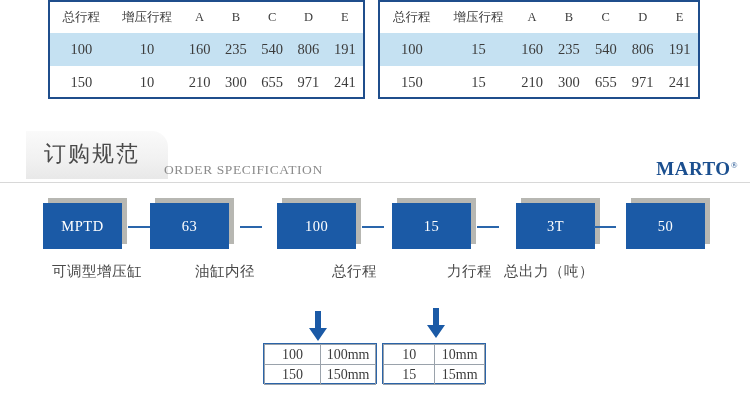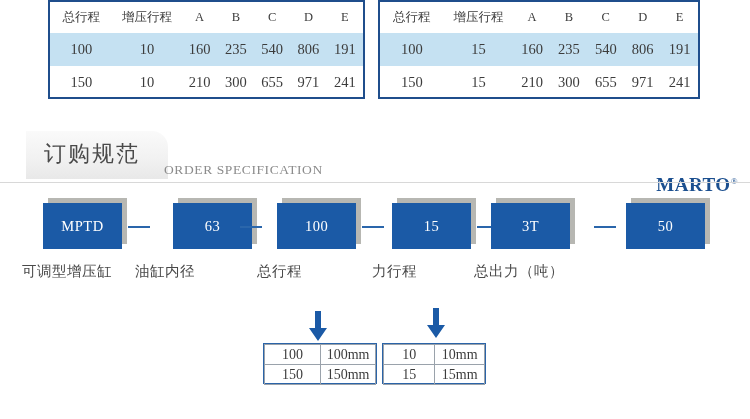--- a/index.html
+++ b/index.html
@@ -43,21 +43,20 @@
   }
   .title-en{
     position:absolute;left:164px;top:162px;
     font-size:13.5px;letter-spacing:0.6px;color:#8c8c8c;
     font-family:"Liberation Serif","DejaVu Serif",serif;
   }
   .brand{
     position:absolute;right:12px;top:158px;
     font-size:19px;font-weight:bold;color:#1b4f8f;letter-spacing:0.5px;
     font-family:"Liberation Serif","DejaVu Serif",serif;
-    margin-top:16px;
   }
   .brand sup{font-size:9px;font-weight:normal;vertical-align:super;}
   .header-rule{
     position:absolute;left:0;top:182px;width:750px;height:1px;
     background:#d8d8d8;
   }
 
   
   .flow{position:absolute;left:0;top:190px;width:750px;height:105px;}
   .node{position:absolute;top:13px;width:79px;height:46px;}
@@ -68,21 +67,21 @@
   .node .face{
     position:absolute;left:0;top:0;width:79px;height:46px;
     background:#1b5aa6;display:flex;align-items:center;justify-content:center;
     color:#ffffff;font-size:14.5px;letter-spacing:0.5px;
     font-family:"Liberation Serif","DejaVu Serif",serif;
   }
   .connector{
     position:absolute;top:36px;width:22px;height:1.5px;background:#2a66ab;
   }
   .node-label{
-    position:absolute;top:72px;text-align:left;width:120px;
+    position:absolute;top:72px;text-align:right;width:120px;
     font-size:14.5px;color:#4a4a4a;letter-spacing:0.5px;
     font-family:"Liberation Serif","DejaVu Serif",serif;
     white-space:nowrap;
   }
 
   
   .arrow{position:absolute;width:18px;height:30px;}
   .arrow svg{display:block;}
   .opt-table{
     position:absolute;border:1.5px solid #2b64a8;background:#fff;box-sizing:border-box;
@@ -198,42 +197,42 @@
 
 <div class="flow">
 
   <div class="node" style="left:43px;padding-left:8px;">
     <div class="shadow"></div>
     <div class="face">MPTD</div>
   </div>
   <div class="connector" style="left:128px;"></div>
   <div class="node-label" style="left:22px;">可调型增压缸</div>
 
-  <div class="node" style="left:173px;">
+  <div class="node" style="left:150px;">
     <div class="shadow"></div>
     <div class="face">63</div>
   </div>
   <div class="connector" style="left:240px;"></div>
   <div class="node-label" style="left:135px;">油缸内径</div>
 
   <div class="node" style="left:277px;">
     <div class="shadow"></div>
     <div class="face">100</div>
   </div>
   <div class="connector" style="left:362px;"></div>
   <div class="node-label" style="left:257px;">总行程</div>
 
   <div class="node" style="left:392px;">
     <div class="shadow"></div>
     <div class="face">15</div>
   </div>
   <div class="connector" style="left:477px;"></div>
   <div class="node-label" style="left:372px;">力行程</div>
 
-  <div class="node" style="left:491px;padding-left:12px;">
+  <div class="node" style="left:516px;padding-left:12px;">
     <div class="shadow"></div>
     <div class="face">3T</div>
   </div>
   <div class="connector" style="left:594px;"></div>
   <div class="node-label" style="left:474px;">总出力（吨）</div>
 
   <div class="node" style="left:626px;border-radius:23px;">
     <div class="shadow"></div>
     <div class="face">50</div>
   </div>

